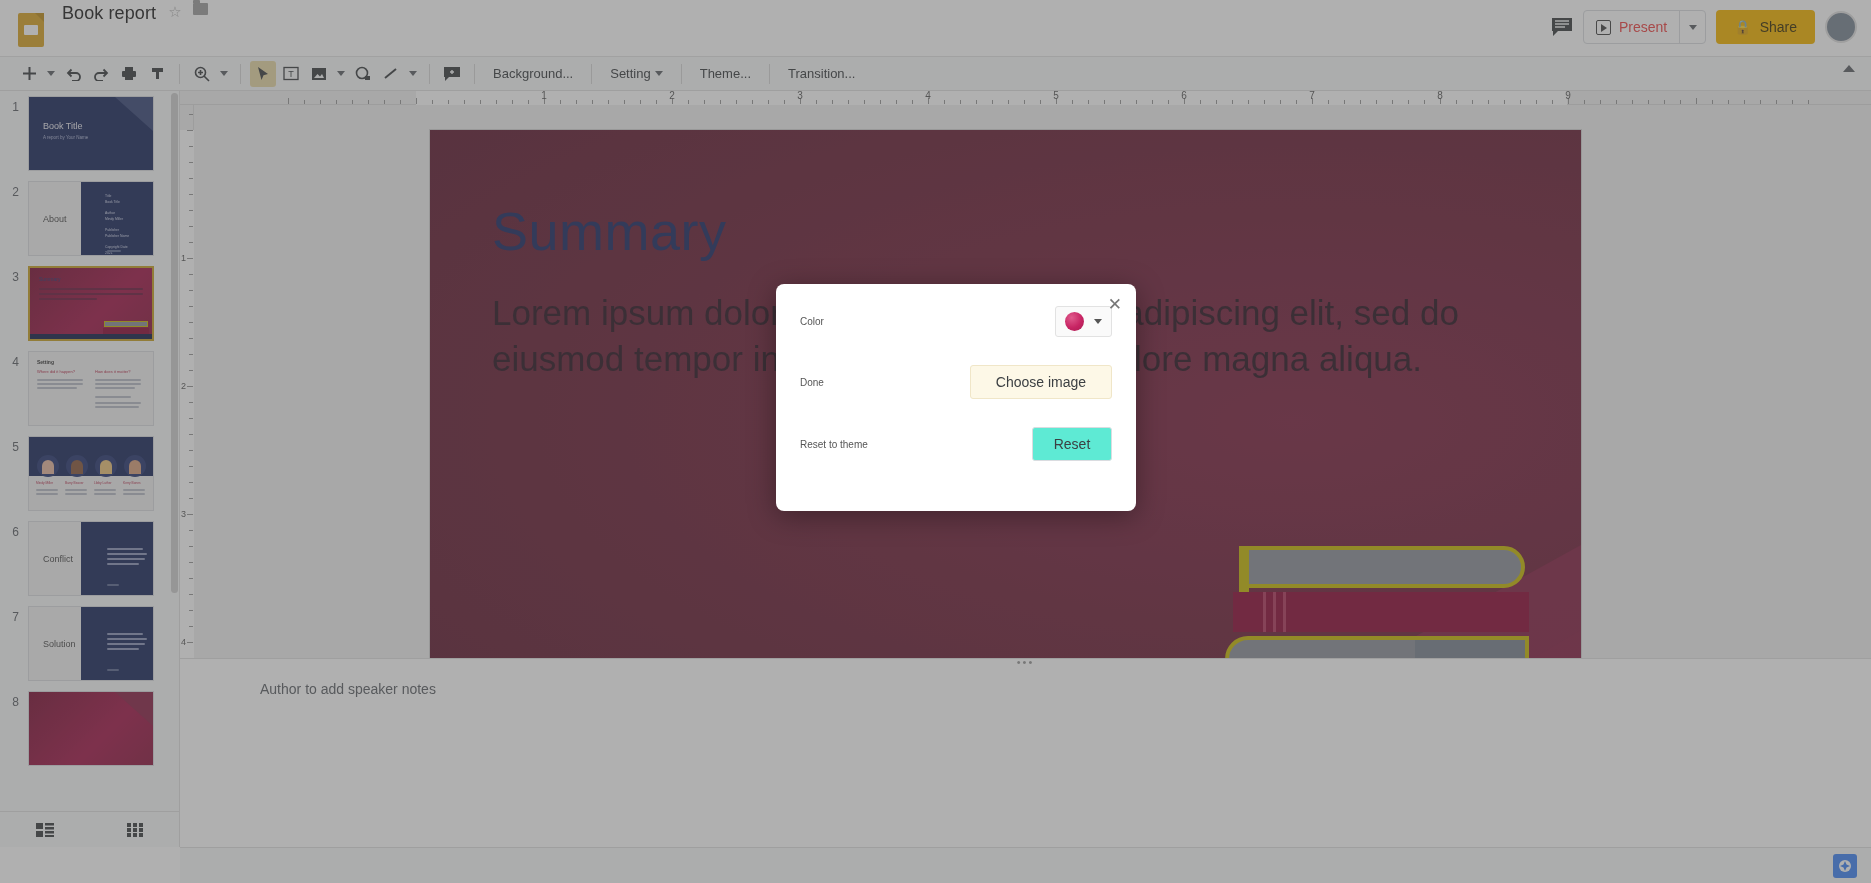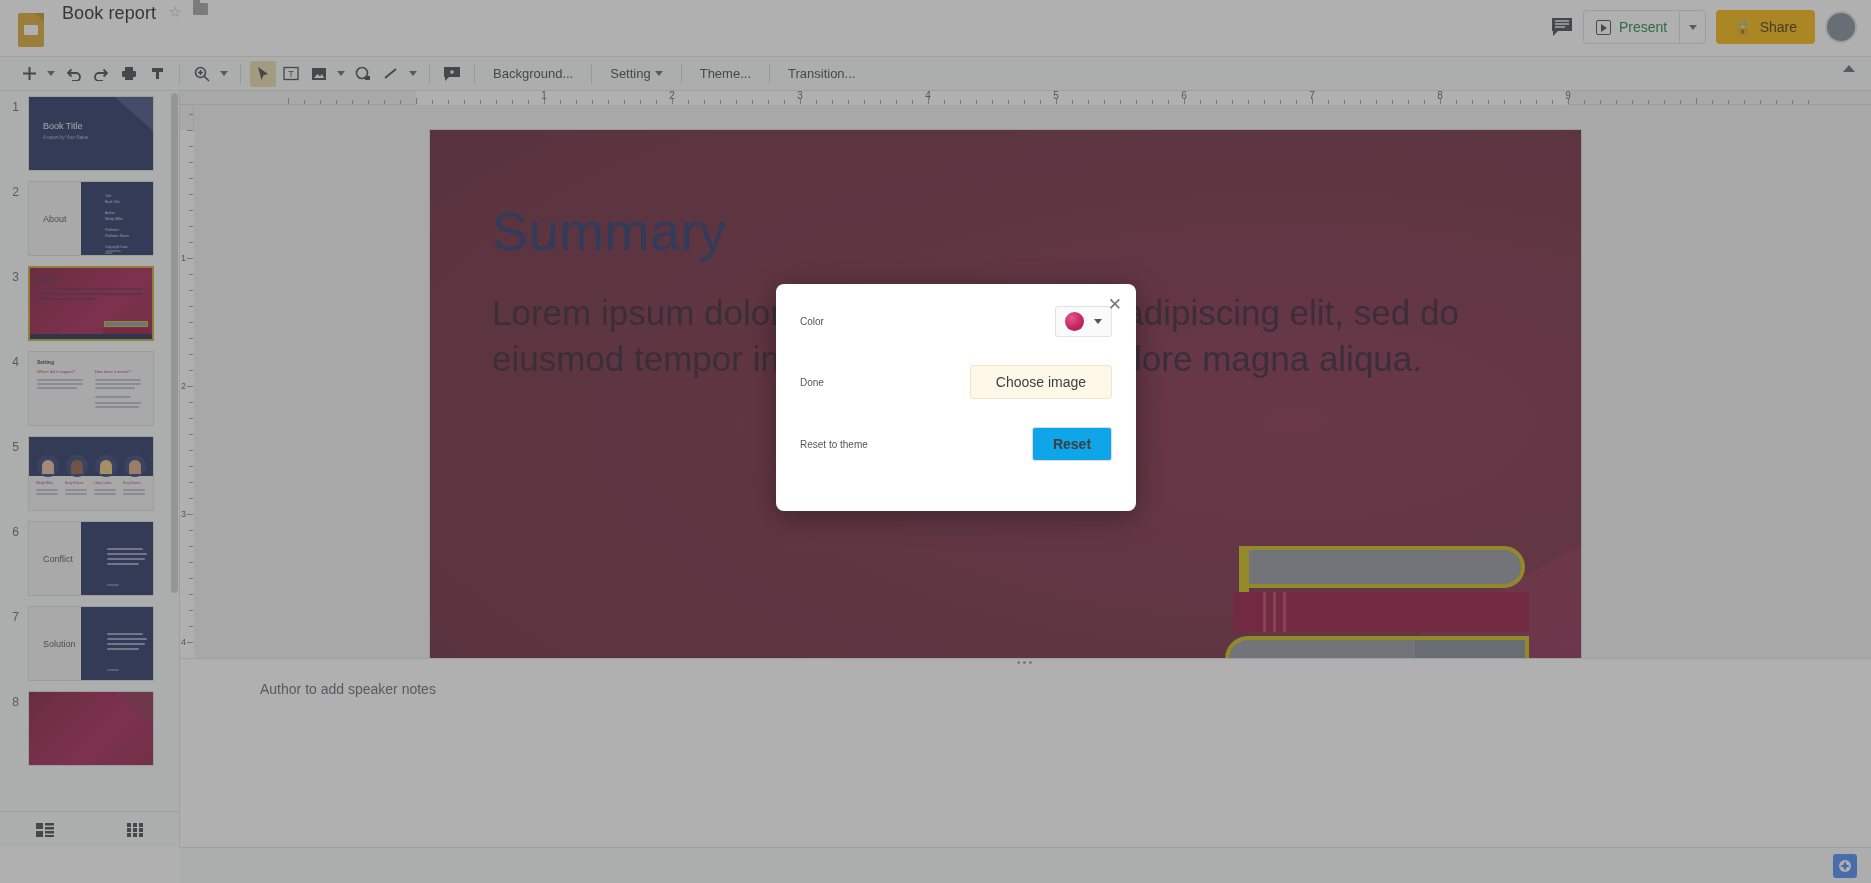--- a/index.html
+++ b/index.html
@@ -76,21 +76,21 @@
   }
   .present-main { display: flex; align-items: center; gap: 8px; padding: 0 12px; height: 100%; }
   .present-play {
     width: 15px; height: 15px; border: 1.8px solid #444; border-radius: 2px;
     position: relative;
   }
   .present-play::after {
     content:""; position:absolute; left:4px; top:3px;
     border-left: 6px solid #444; border-top: 4px solid transparent; border-bottom: 4px solid transparent;
   }
-  .present-label { font-size: 14px; color: #15803d; }
+  .present-label { font-size: 14px; color: #ef4444; }
   .present-caret {
     width: 26px; height: 100%; border-left: 1px solid #dadce0;
     display:flex; align-items:center; justify-content:center;
   }
   .caret-down { width:0;height:0;border-left:4px solid transparent;border-right:4px solid transparent;border-top:5px solid #5f6368; }
   .share-btn {
     display:flex; align-items:center; gap:8px; height:34px; padding: 0 18px;
     background: #f4b400; border-radius: 4px; cursor: pointer;
   }
   .lock-glyph { font-size: 14px; color: #3a2f05; }
@@ -281,22 +281,22 @@
   .sw-caret { width:0;height:0;border-left:4px solid transparent;border-right:4px solid transparent;border-top:5px solid #555; }
   .btn {
     font-size: 14px; border-radius: 3px; cursor: pointer;
     display: inline-flex; align-items:center; justify-content:center;
   }
   .btn-choose {
     background: #fdf8e7; border: 1px solid #f0e6c8; color: #3c4043;
     width: 142px; height: 34px;
   }
   .btn-reset {
-    background: #0ea5e9; border: 1px solid #dadce0; color: #3c4043;
-    width: 80px; height: 34px; font-weight: bold;
+    background: #5eead4; border: 1px solid #dadce0; color: #3c4043;
+    width: 80px; height: 34px;
   }
   .modal-footer {
     display: flex; align-items: center; justify-content: flex-end; gap: 12px;
     margin-top: 38px;
   }
   .btn-add {
     background: #fff; border: 1px solid #dadce0; color: #3c4043;
     height: 36px; padding: 0 20px;
   }
   .btn-done {

